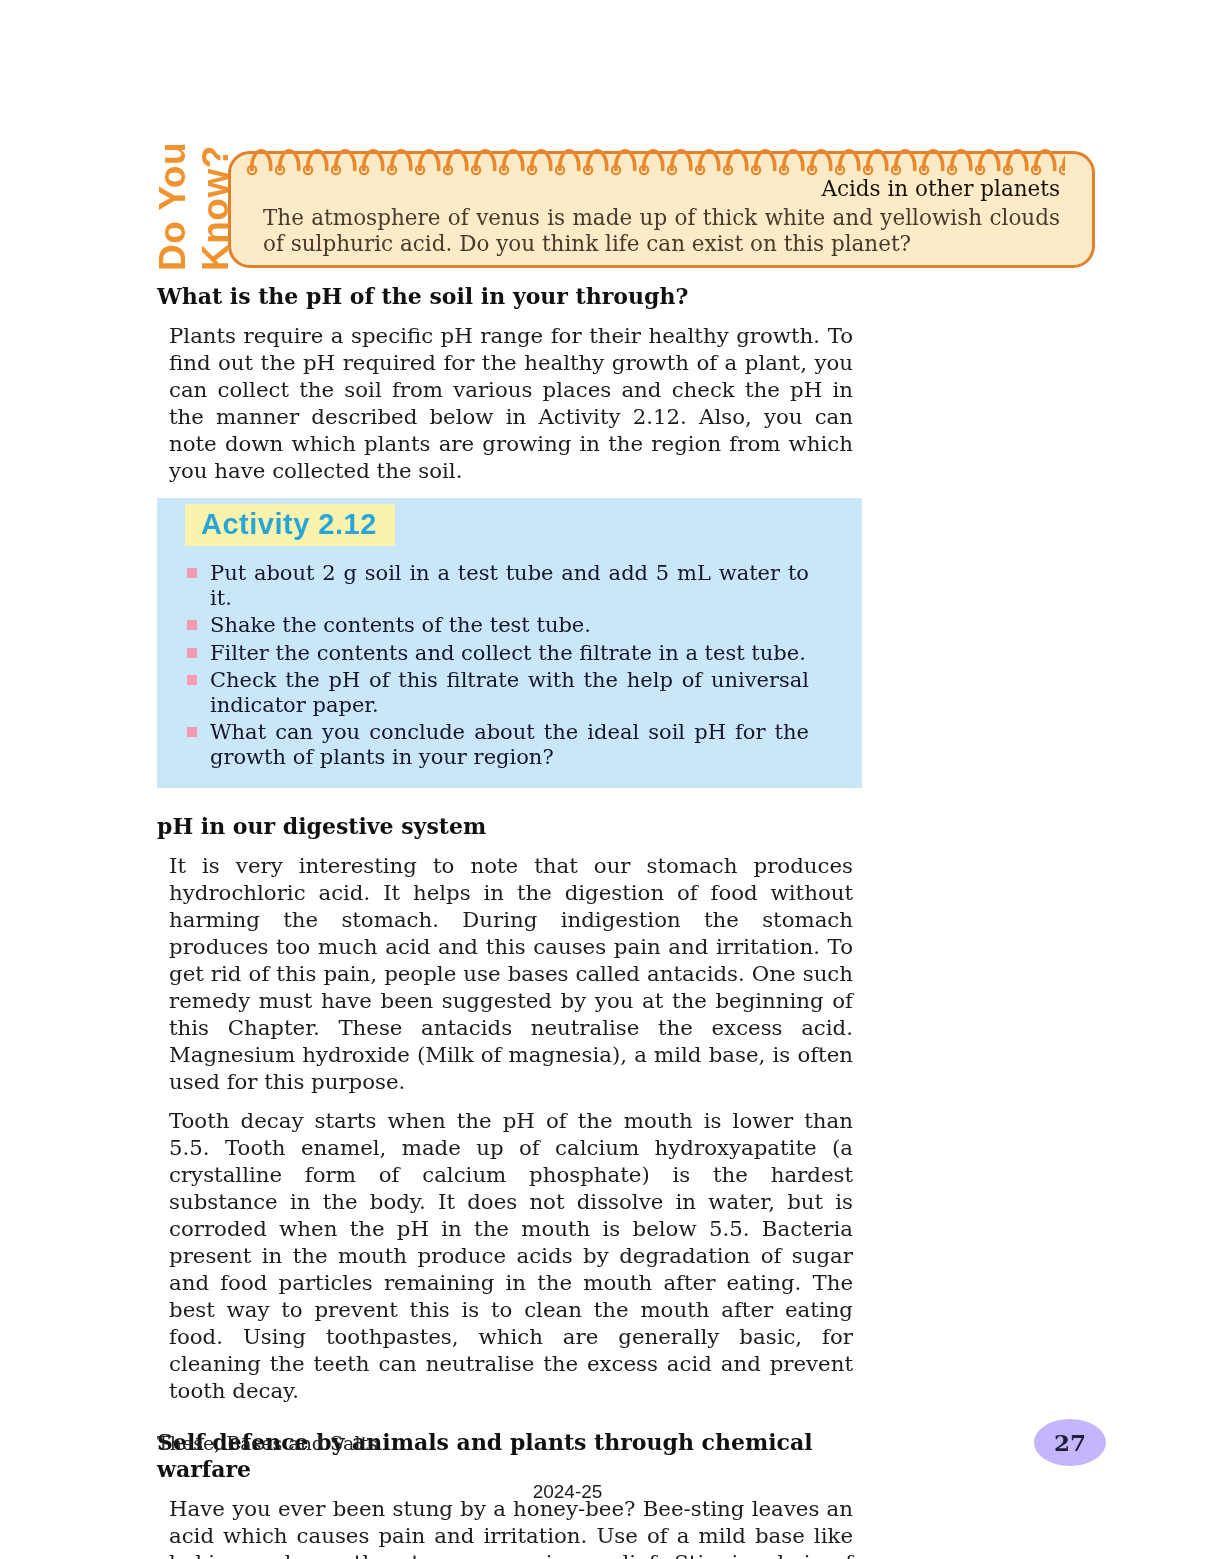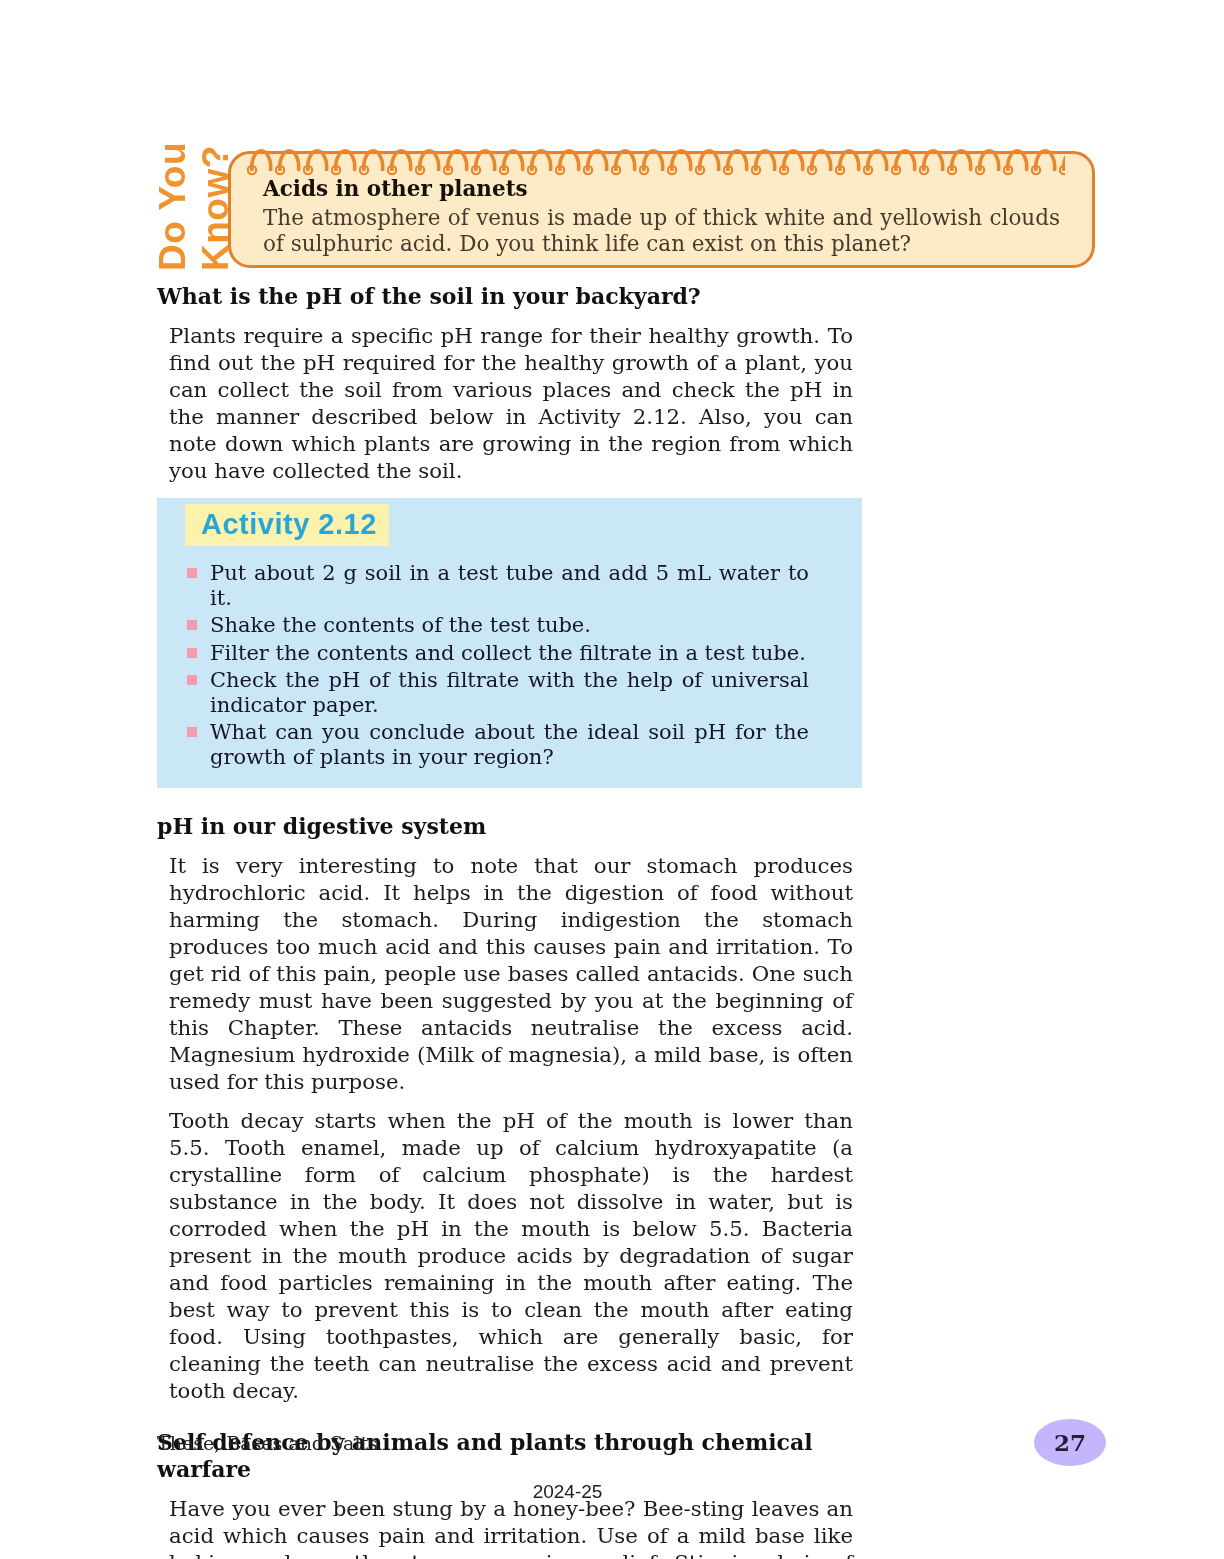--- a/index.html
+++ b/index.html
@@ -38,22 +38,22 @@
     top: 151px;
     width: 867px;
     height: 117px;
     background: #fdeac7;
     border: 3px solid #e1812c;
     border-radius: 22px;
     padding: 23px 32px 0;
     z-index: 1;
   }
   .know-box-title {
-    text-align: left;
-    font-weight: bold;
+    text-align: right;
+    font-weight: normal;
     font-size: 21.5px;
     line-height: 24px;
     color: #171007;
     margin: 0 0 4px 0;
   }
   .know-box-body {
     margin: 0;
     text-align: justify;
     font-size: 21.5px;
     line-height: 26px;
@@ -98,21 +98,21 @@
   }
   .activity-label {
     display: inline-block;
     margin-left: 28px;
     background: #fbf2ad;
     color: #29a6d8;
     font-family: "Liberation Sans", sans-serif;
     font-weight: bold;
     font-size: 29px;
     line-height: 32px;
-    padding: 4px 12px 6px 16px;
+    padding: 4px 18px 6px 16px;
     letter-spacing: 0.5px;
   }
   .activity-list { margin: 15px 53px 0 30px; }
   .activity-item { display: flex; gap: 13px; margin-bottom: 3px; }
   .bullet {
     flex: 0 0 10px;
     width: 10px;
     height: 10px;
     background: #f59bb0;
     margin-top: 7px;
@@ -178,21 +178,21 @@
       <pattern id="coilpat" width="28" height="50" patternUnits="userSpaceOnUse">
         <path d="M5 43 A9.5 16.5 0 1 1 23.5 43" fill="none" stroke="#e8872e" stroke-width="3.6"></path>
         <circle cx="5" cy="42" r="4.2" fill="none" stroke="#e8872e" stroke-width="2.2"></circle>
       </pattern>
     </defs>
     <rect width="818" height="50" fill="url(#coilpat)"></rect>
   </svg>
 
   <div class="content">
 
-    <div class="section-heading first">What is the pH of the soil in your backyard?</div>
+    <div class="section-heading first">What is the pH of the soil in your through?</div>
     <p class="section-body">Plants require a specific pH range for their healthy growth. To find out the pH required for the healthy growth of a plant, you can collect the soil from various places and check the pH in the manner described below in Activity 2.12. Also, you can note down which plants are growing in the region from which you have collected the soil.</p>
 
     <div class="activity-box">
       <div class="activity-label">Activity 2.12</div>
       <div class="activity-list">
         <div class="activity-item">
           <span class="bullet"></span>
           <span class="activity-item-text">Put about 2 g soil in a test tube and add 5 mL water to it.</span>
         </div>
         <div class="activity-item">

